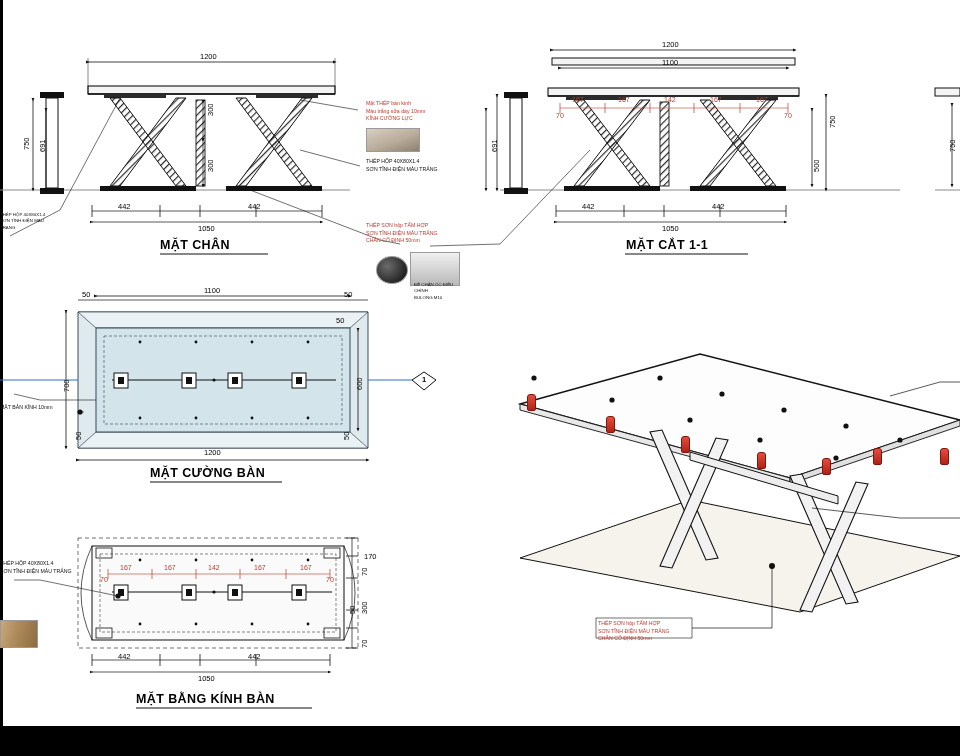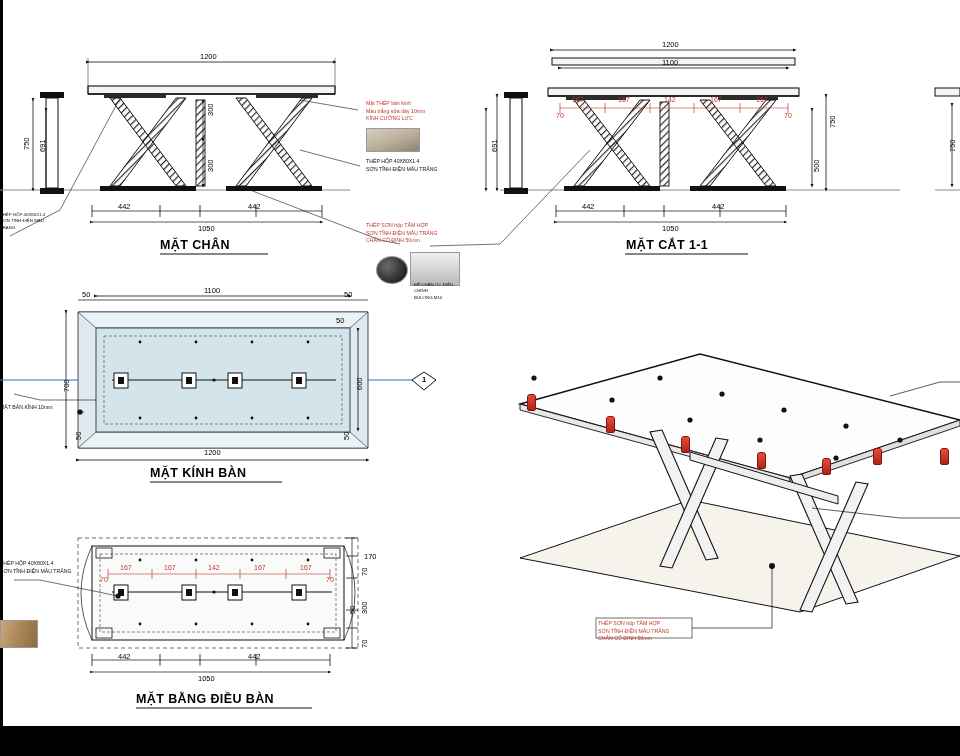--- a/index.html
+++ b/index.html
@@ -384,22 +384,22 @@
   <div class="bolt-red" style="left:873px; top:448px;"></div>
   <div class="bolt-red" style="left:940px; top:448px;"></div>
 
   <div class="photo" style="left:366px; top:128px; width:52px; height:22px;"></div>
   <div class="photo dark" style="left:376px; top:256px; width:30px; height:26px; border-radius:50%;"></div>
   <div class="photo" style="left:410px; top:252px; width:48px; height:32px; background:linear-gradient(180deg,#f0f0f0,#b9b9b9);"></div>
   <div class="photo wood" style="left:0px; top:620px; width:36px; height:26px;"></div>
 
   <div class="cap" style="left:160px; top:238px;">MẶT CHÂN</div>
   <div class="cap" style="left:626px; top:238px;text-align:right;">MẶT CẮT 1-1</div>
-  <div class="cap" style="left:150px; top:466px;">MẶT KÍNH BÀN</div>
-  <div class="cap" style="left:136px; top:692px;">MẶT BẰNG ĐIỀU BÀN</div>
+  <div class="cap" style="left:150px; top:466px;">MẶT CƯỜNG BÀN</div>
+  <div class="cap" style="left:136px; top:692px;">MẶT BẰNG KÍNH BÀN</div>
   <div class="dim" style="left:422px; top:375px; font-weight:bold;">1</div>
 
   <div class="dim" style="left:200px; top:52px;">1200</div>
   <div class="dim" style="left:118px; top:202px;">442</div>
   <div class="dim" style="left:198px; top:224px;">1050</div>
   <div class="dim" style="left:248px; top:202px;">442</div>
   <div class="dim" style="left:22px; top:150px; transform:rotate(-90deg); transform-origin:left top;">750</div>
   <div class="dim" style="left:38px; top:152px; transform:rotate(-90deg); transform-origin:left top;">691</div>
   <div class="dim" style="left:206px; top:116px; transform:rotate(-90deg); transform-origin:left top;">300</div>
   <div class="dim" style="left:206px; top:172px; transform:rotate(-90deg); transform-origin:left top;">300</div>

